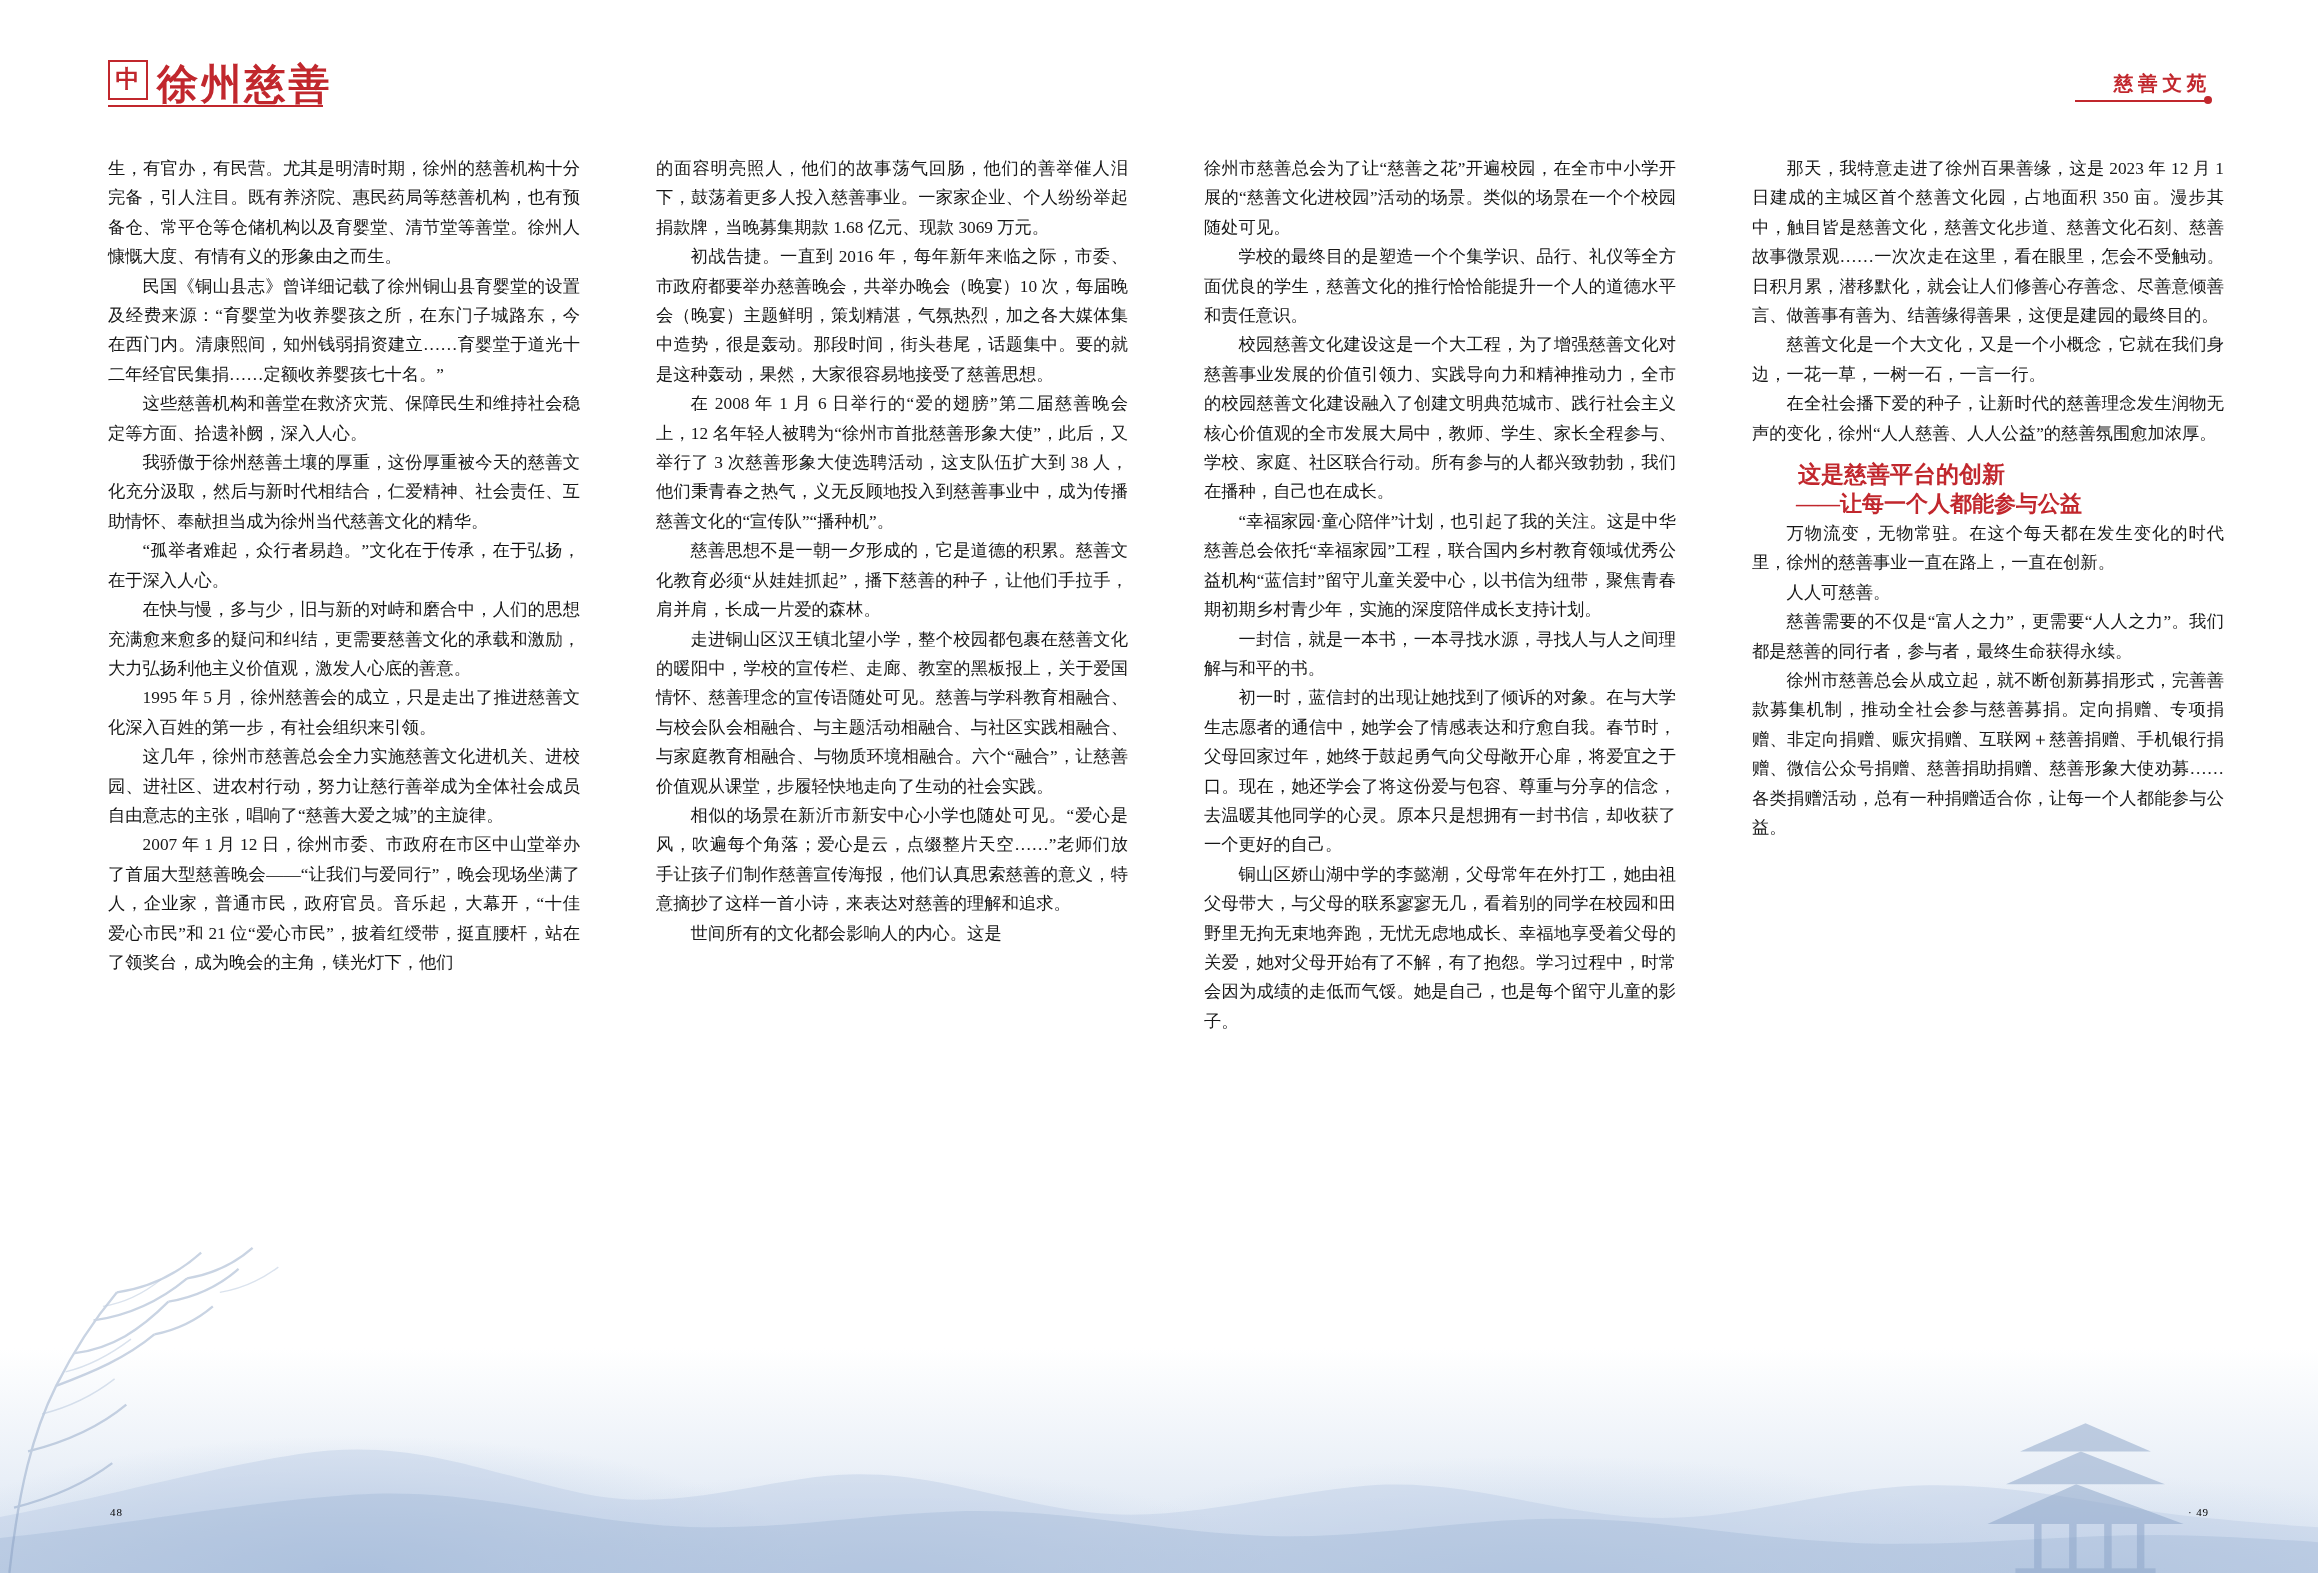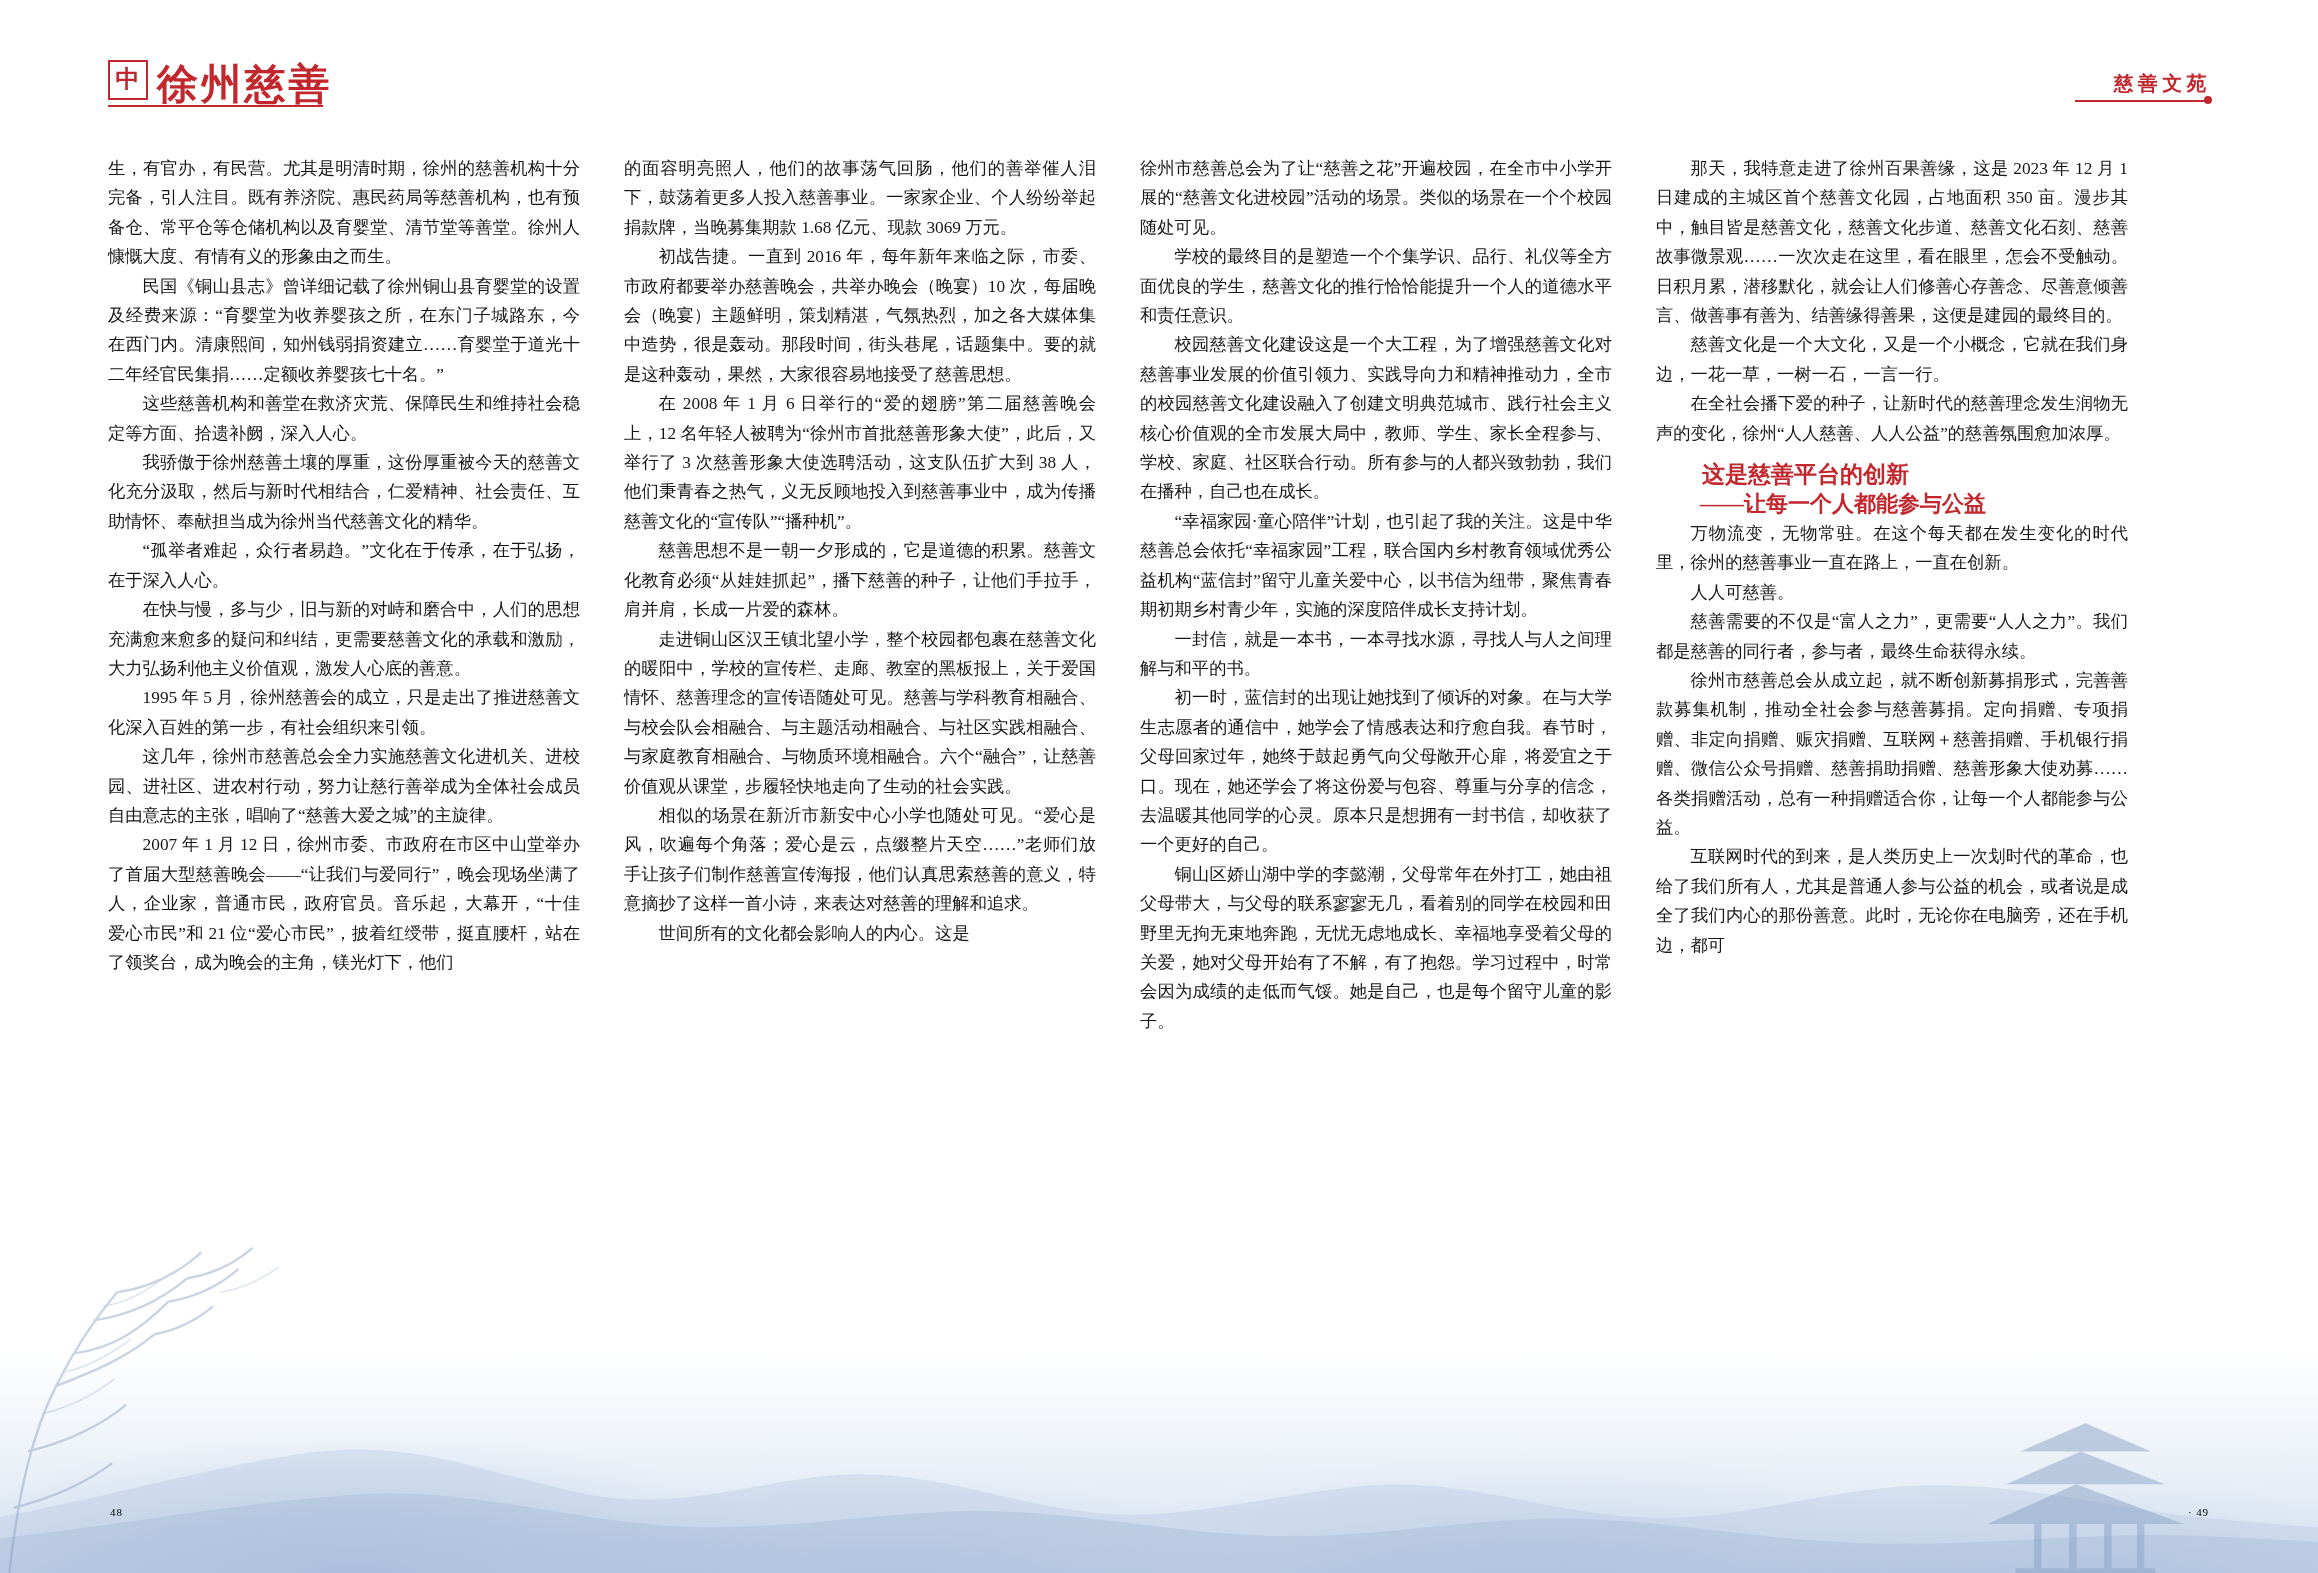--- a/index.html
+++ b/index.html
@@ -134,21 +134,21 @@
     background: #c1272d;
   }
 
   
   .columns {
     position: absolute;
     left: 108px;
     top: 154px;
     width: 2102px;
     display: flex;
-    gap: 44px;
+    gap: 76px;
   }
   .col {
     width: 472px;
     flex: 0 0 472px;
   }
   .col p {
     margin: 0;
     font-size: 17.3px;
     line-height: 29.4px;
     color: #161616;
@@ -277,21 +277,20 @@
       <div class="col">
         <p>那天，我特意走进了徐州百果善缘，这是 2023 年 12 月 1 日建成的主城区首个慈善文化园，占地面积 350 亩。漫步其中，触目皆是慈善文化，慈善文化步道、慈善文化石刻、慈善故事微景观……一次次走在这里，看在眼里，怎会不受触动。日积月累，潜移默化，就会让人们修善心存善念、尽善意倾善言、做善事有善为、结善缘得善果，这便是建园的最终目的。</p>
         <p>慈善文化是一个大文化，又是一个小概念，它就在我们身边，一花一草，一树一石，一言一行。</p>
         <p>在全社会播下爱的种子，让新时代的慈善理念发生润物无声的变化，徐州“人人慈善、人人公益”的慈善氛围愈加浓厚。</p>
         <h3>这是慈善平台的创新</h3>
         <h4>——让每一个人都能参与公益</h4>
         <p>万物流变，无物常驻。在这个每天都在发生变化的时代里，徐州的慈善事业一直在路上，一直在创新。</p>
         <p>人人可慈善。</p>
         <p>慈善需要的不仅是“富人之力”，更需要“人人之力”。我们都是慈善的同行者，参与者，最终生命获得永续。</p>
         <p>徐州市慈善总会从成立起，就不断创新募捐形式，完善善款募集机制，推动全社会参与慈善募捐。定向捐赠、专项捐赠、非定向捐赠、赈灾捐赠、互联网＋慈善捐赠、手机银行捐赠、微信公众号捐赠、慈善捐助捐赠、慈善形象大使劝募……各类捐赠活动，总有一种捐赠适合你，让每一个人都能参与公益。</p>
-        <p>互联网时代的到来，是人类历史上一次划时代的革命，也给了我们所有人，尤其是普通人参与公益的机会，或者说是成全了我们内心的那份善意。此时，无论你在电脑旁，还在手机边，都可</p>
       </div>
     </div>
 
   <div class="folio folio-left">48</div>
   <div class="folio folio-right">· 49</div>
 
 </div>
 
 
 </body></html>

